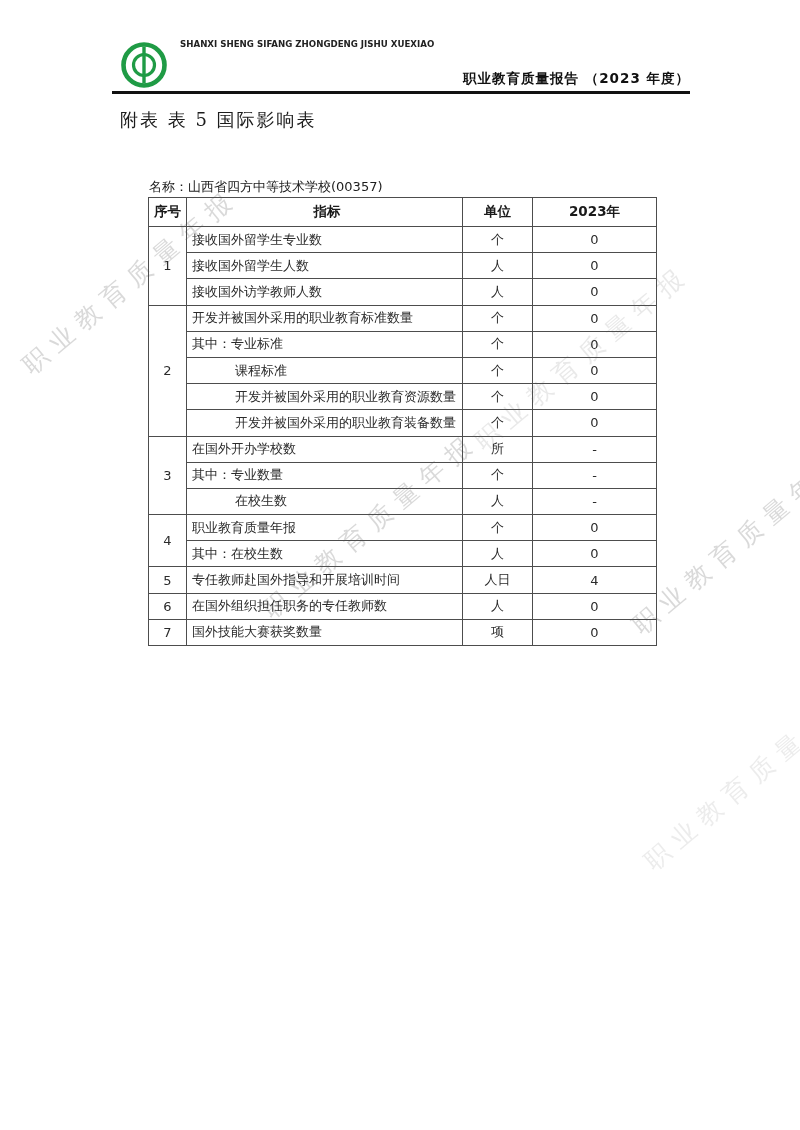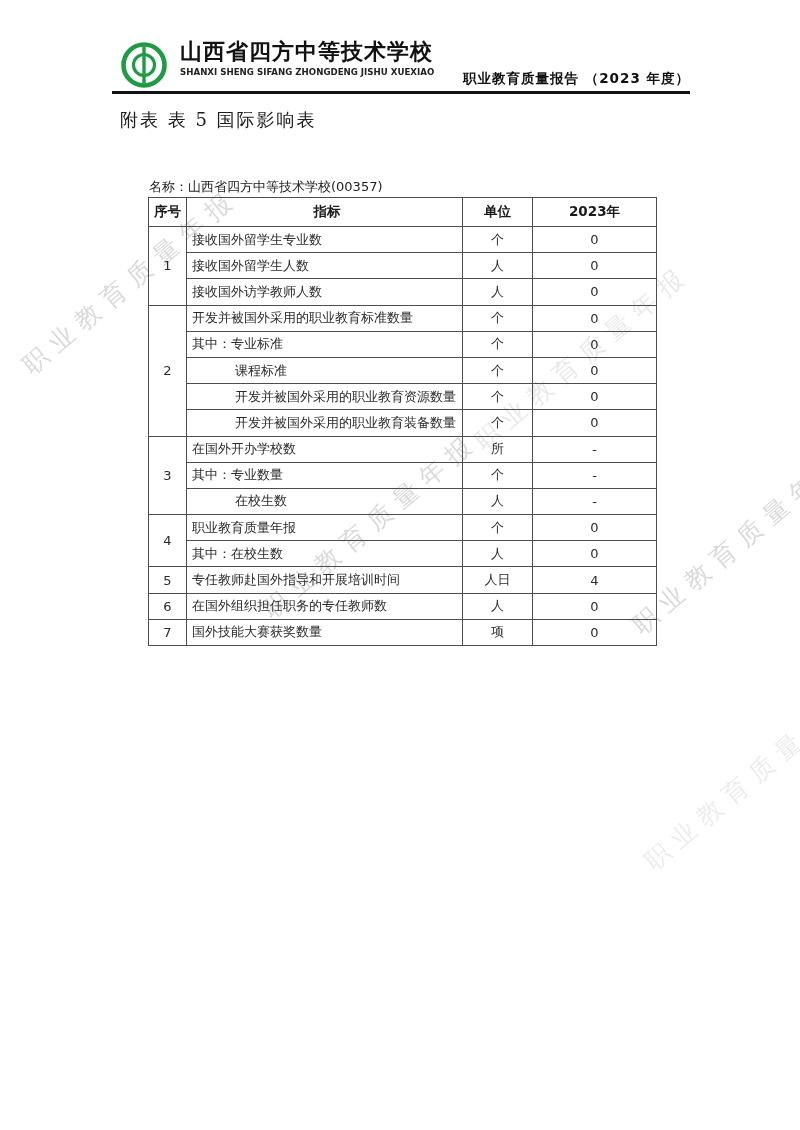--- a/index.html
+++ b/index.html
@@ -111,21 +111,20 @@
   <span class="wm w4">职业教育质量年报</span>
   <span class="wm w5">职业教育质量年报</span>
 
   <div class="hdr">
     <svg class="hdr-logo" viewBox="0 0 50 50">
       <circle cx="25" cy="25" r="20.5" fill="none" stroke="#1f9b45" stroke-width="4.6"></circle>
       <circle cx="25" cy="25" r="10.5" fill="none" stroke="#1f9b45" stroke-width="3.2"></circle>
       <line x1="25" y1="6.6" x2="25" y2="43.4" stroke="#1f9b45" stroke-width="3.4"></line>
     </svg>
     <div class="hdr-name">
-      <div class="school-name">山西省四方中等技术学校</div>
       <div class="school-pinyin">SHANXI SHENG SIFANG ZHONGDENG JISHU XUEXIAO</div>
     </div>
     <div class="report-title">职业教育质量报告 （2023 年度）</div>
   </div>
 
   <div class="section-title">附表 表 5 国际影响表</div>
 
   <div class="table-caption">名称：山西省四方中等技术学校(00357)</div>
 
   <div class="tbl-wrap">

